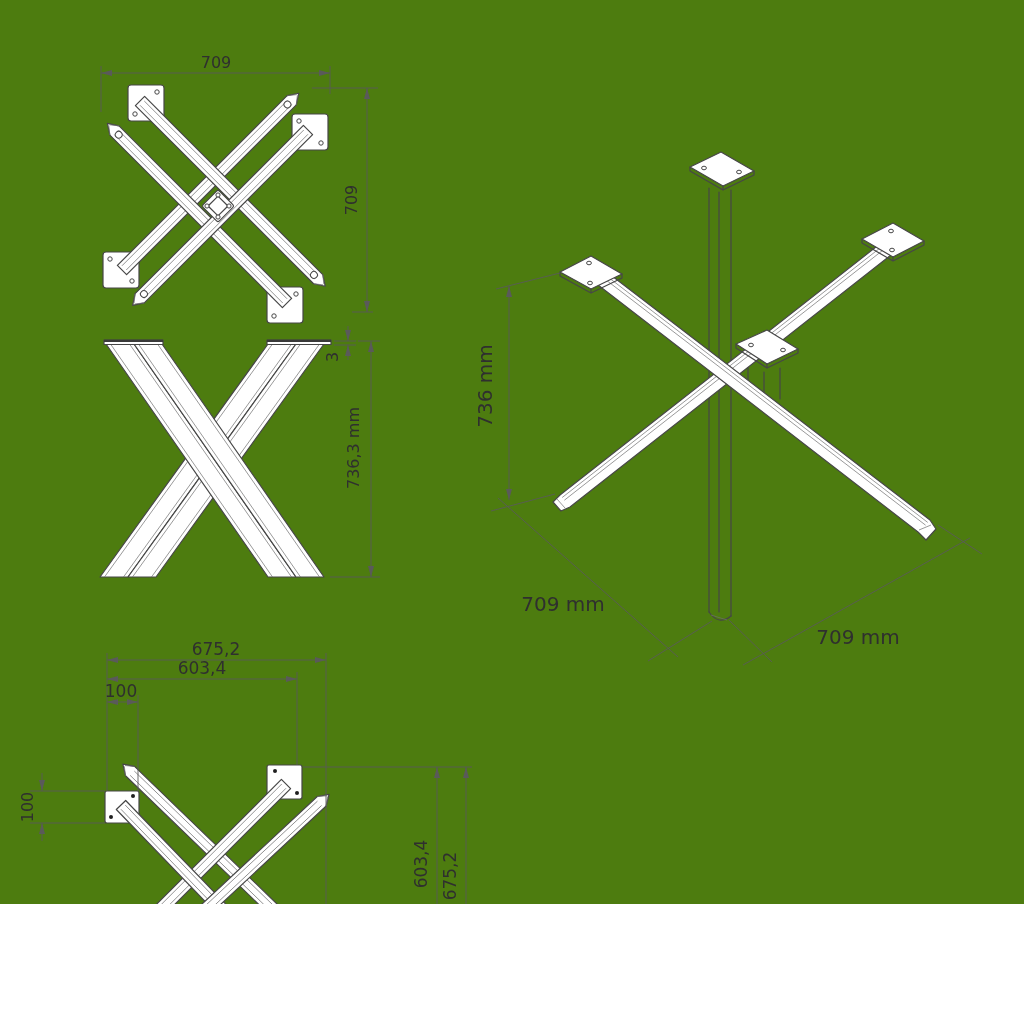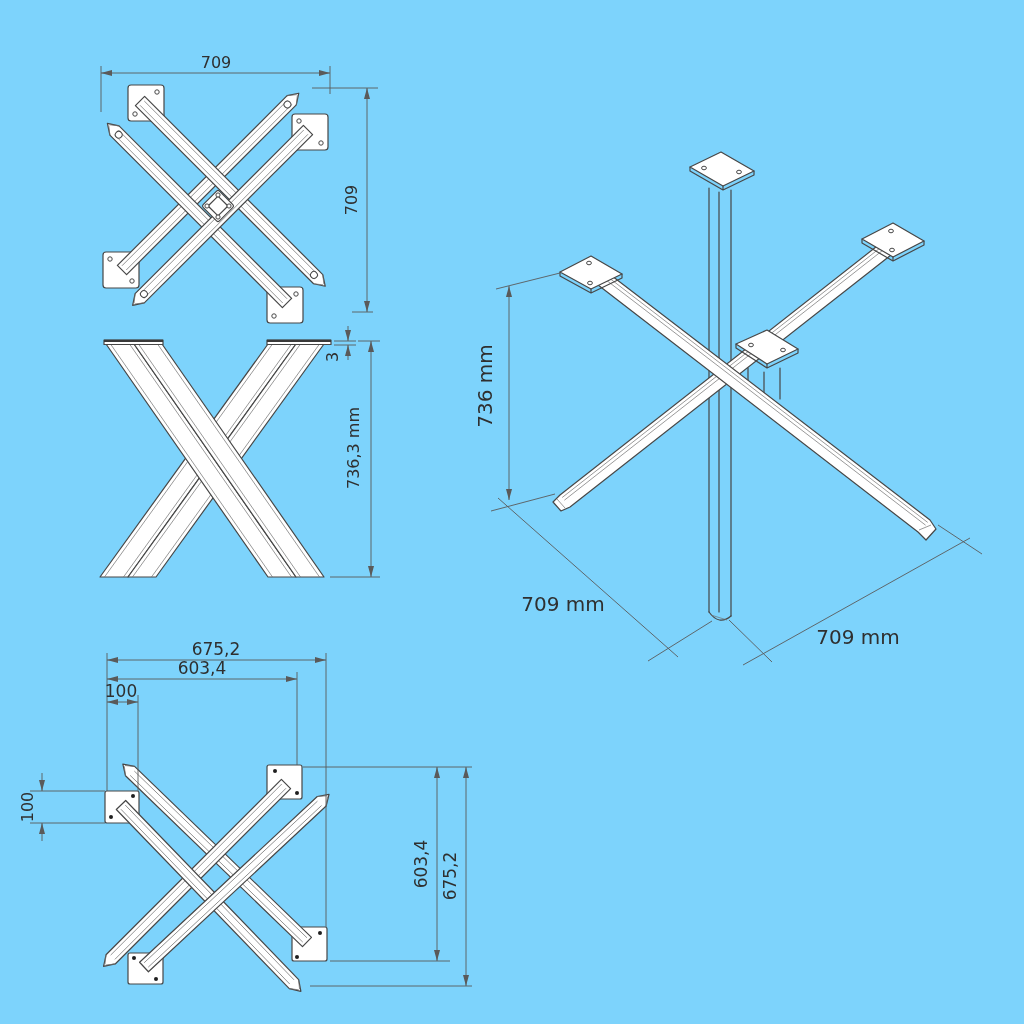--- a/index.html
+++ b/index.html
@@ -1,16 +1,16 @@
 <!DOCTYPE html>
 <html><head>
 <meta charset="utf-8">
 <style>
   html,body{margin:0;padding:0;background:#ffffff;}
-  .page{width:1024px;height:1024px;background:#7dd3fc;position:relative;overflow:hidden;}
+  .page{width:1024px;height:904px;background:#4d7c0f;position:relative;overflow:hidden;}
   svg{display:block;}
   .m  {fill:#ffffff; stroke:#474747; stroke-width:1.2; stroke-linejoin:round;}
   .mn {fill:none;    stroke:#474747; stroke-width:1.2; stroke-linejoin:round; stroke-linecap:round;}
   .mt {fill:none;    stroke:#3a3a3a; stroke-width:2.2; stroke-linecap:butt;}
   .i  {fill:none;    stroke:#6e6e6e; stroke-width:0.7;}
   .d  {fill:none;    stroke:#5a5a5a; stroke-width:0.9;}
   .hole{fill:#ffffff; stroke:#474747; stroke-width:1;}
   .dot{fill:#1f1f1f; stroke:none;}
   text{fill:#2f2f2f; font-family:"DejaVu Sans","Liberation Sans",sans-serif;}
   .t16{font-size:16px;} .t17{font-size:17px;} .t19{font-size:20px;}

